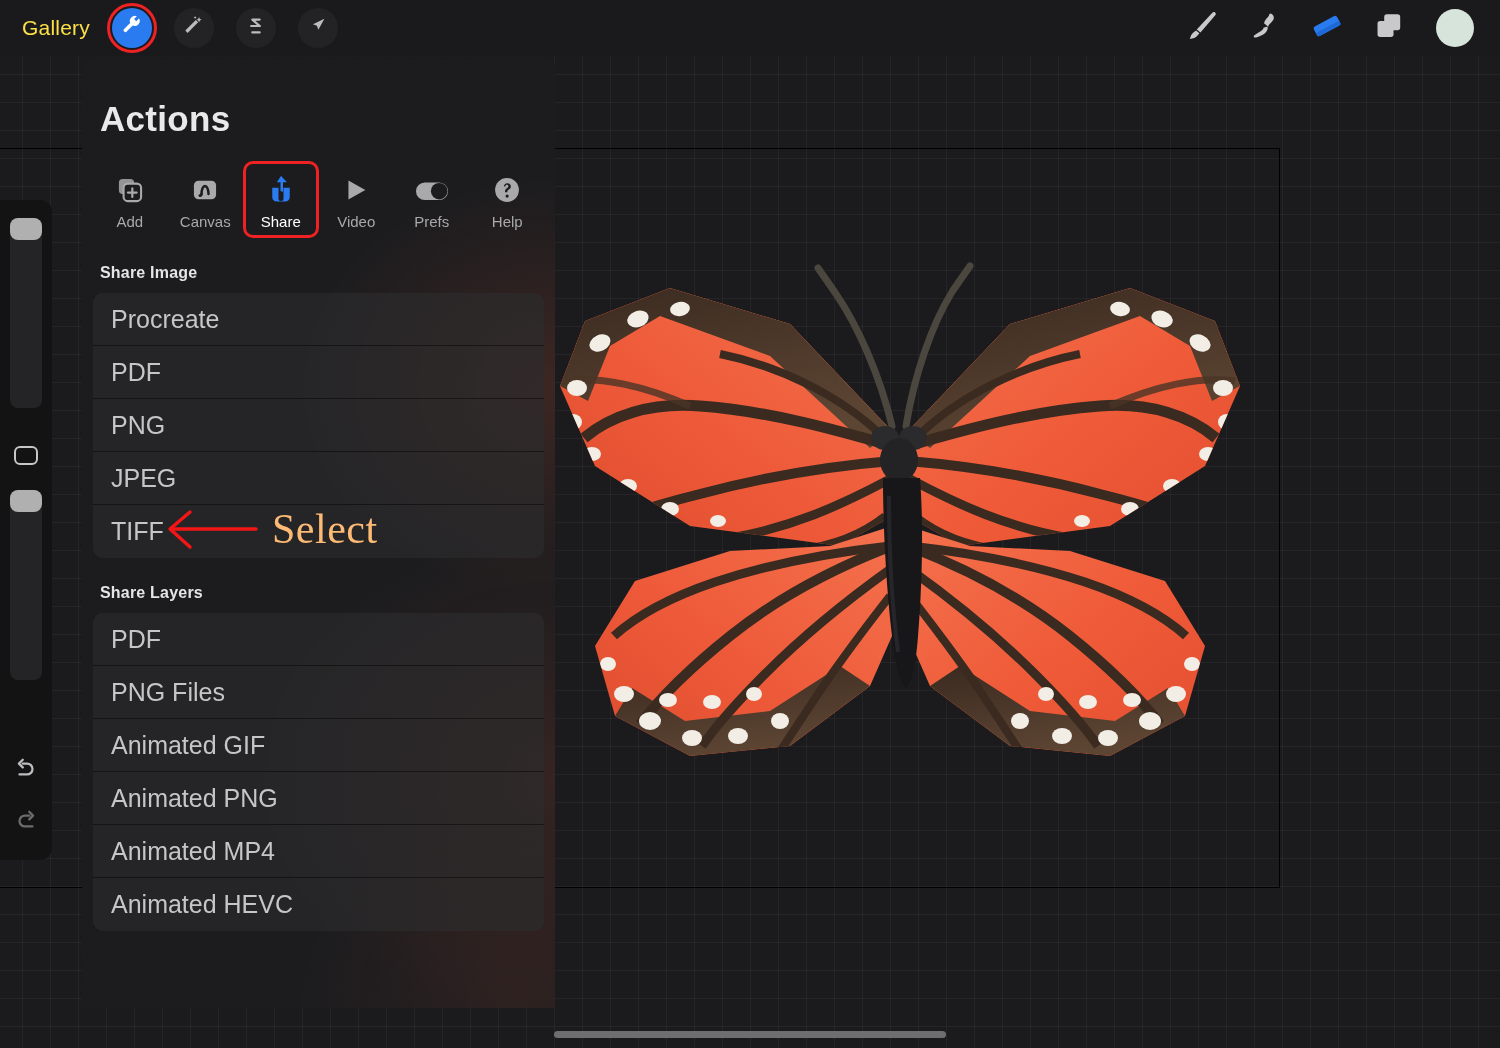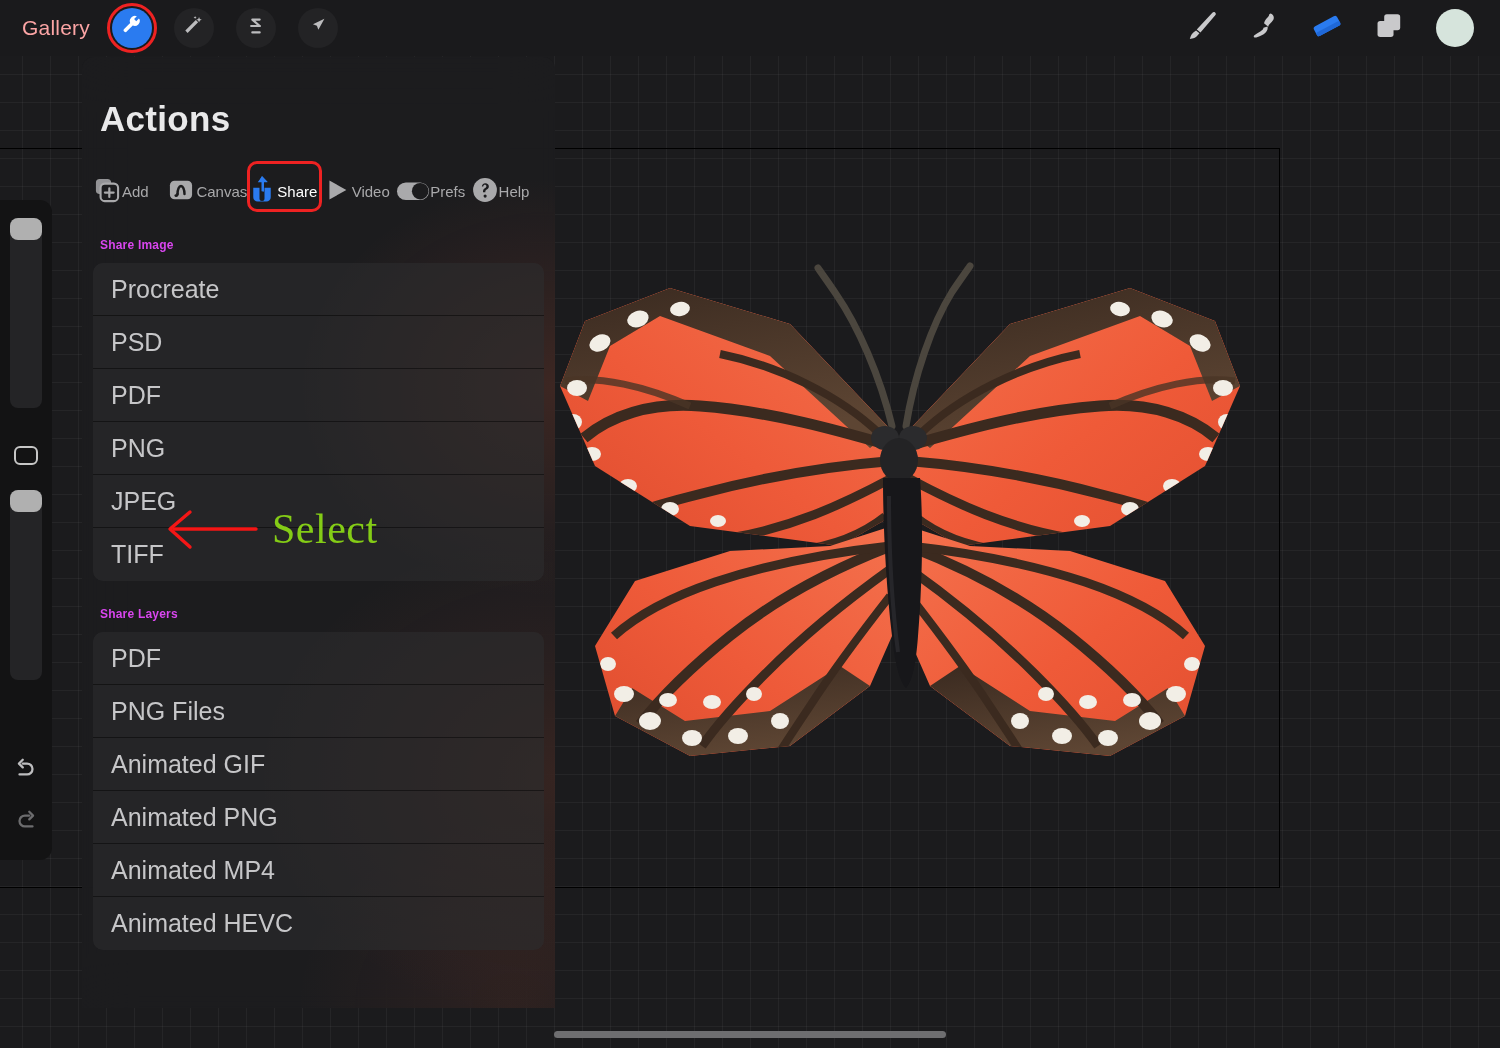--- a/index.html
+++ b/index.html
@@ -31,21 +31,21 @@
   .artwork{ position:absolute; left:540px; top:160px; width:720px; height:660px; }
   .artwork svg{ display:block; width:100%; height:100%; }
 
   
   .topbar{
     position:absolute; left:0; top:0; width:1500px; height:56px;
     background:#1a1a1c; z-index:40;
     display:flex; align-items:center;
   }
   .gallery-btn{
-    margin-left:22px; color:#fca5a5; font-size:21px; letter-spacing:.2px;
+    margin-left:22px; color:#fde047; font-size:21px; letter-spacing:.2px;
     cursor:pointer;
   }
   .tool-circ{
     width:40px; height:40px; border-radius:50%;
     background:#232325; display:flex; align-items:center; justify-content:center;
     margin-left:22px; cursor:pointer; position:relative;
   }
   .tool-circ.active{ background:#2a7bf0; }
   .tool-circ.ring::after{
     content:""; position:absolute; left:-5px; top:-5px; right:-5px; bottom:-5px;
@@ -96,50 +96,50 @@
       radial-gradient(420px 340px at 480px 720px, rgba(215,90,55,0.14), transparent 72%),
       radial-gradient(300px 260px at 430px 950px, rgba(200,85,55,0.10), transparent 72%);
   }
   .panel-inner{ position:relative; z-index:2; }
   .panel-title{
     color:#e9e9ea; font-size:35px; font-weight:bold; letter-spacing:.3px;
     padding:42px 0 0 18px;
   }
   .tabs{ display:flex; padding:22px 10px 0 10px; }
   .tab{
-    flex:1; display:flex; flex-direction:row; align-items:center;
+    flex:1; display:flex; flex-direction:column; align-items:center;
     padding:9px 0 8px 0; border-radius:10px; cursor:pointer; position:relative;
   }
   .tab-ico{ height:34px; display:flex; align-items:flex-end; justify-content:center; }
   .tab-lbl{ color:#a9a9ab; font-size:15px; margin-top:9px; }
   .tab.sel .tab-lbl{ color:#fff; }
   .tab.sel::after{
     content:""; position:absolute; left:0; top:0; right:0; bottom:0;
     border:3px solid #ee2222; border-radius:10px;
   }
 
   .sec-head{
-    color:#d946ef; font-size:12px; font-weight:bold;
+    color:#e5e5e5; font-size:16px; font-weight:bold;
     padding:26px 0 11px 18px; letter-spacing:.2px;
   }
   .list{ padding:0 11px; }
   .row{
     height:53px; display:flex; align-items:center;
     background:rgba(45,45,47,0.62); color:#c6c6c8; font-size:25px;
     padding-left:18px; cursor:pointer; position:relative;
     border-bottom:1px solid rgba(0,0,0,0.45);
   }
   .row:first-child{ border-radius:10px 10px 0 0; }
   .row:last-child{ border-radius:0 0 10px 10px; border-bottom:none; }
 
   
   .annot{ position:absolute; left:160px; top:500px; z-index:60; display:flex; align-items:center; pointer-events:none; }
   .annot svg{ display:block; }
   .annot .word{
-    color:#84cc16; font-size:42px; margin-left:14px; letter-spacing:.5px;
+    color:#fdba74; font-size:42px; margin-left:14px; letter-spacing:.5px;
     font-family:"Liberation Serif", serif; font-weight:400;
   }
 
   
   .home-ind{
     position:absolute; left:50%; transform:translateX(-50%); bottom:10px;
     width:392px; height:7px; border-radius:4px; background:#6e6e70; z-index:45;
   }
 </style>
 </head>
@@ -451,21 +451,20 @@
               <circle cx="12.1" cy="17.2" r="1.35" fill="#1c1c1e"></circle>
             </svg>
           </div>
           <div class="tab-lbl">Help</div>
         </div>
       </div>
 
       <div class="sec-head">Share Image</div>
       <div class="list">
         <div class="row">Procreate</div>
-        <div class="row">PSD</div>
         <div class="row">PDF</div>
         <div class="row">PNG</div>
         <div class="row">JPEG</div>
         <div class="row">TIFF</div>
       </div>
 
       <div class="sec-head">Share Layers</div>
       <div class="list">
         <div class="row">PDF</div>
         <div class="row">PNG Files</div>

